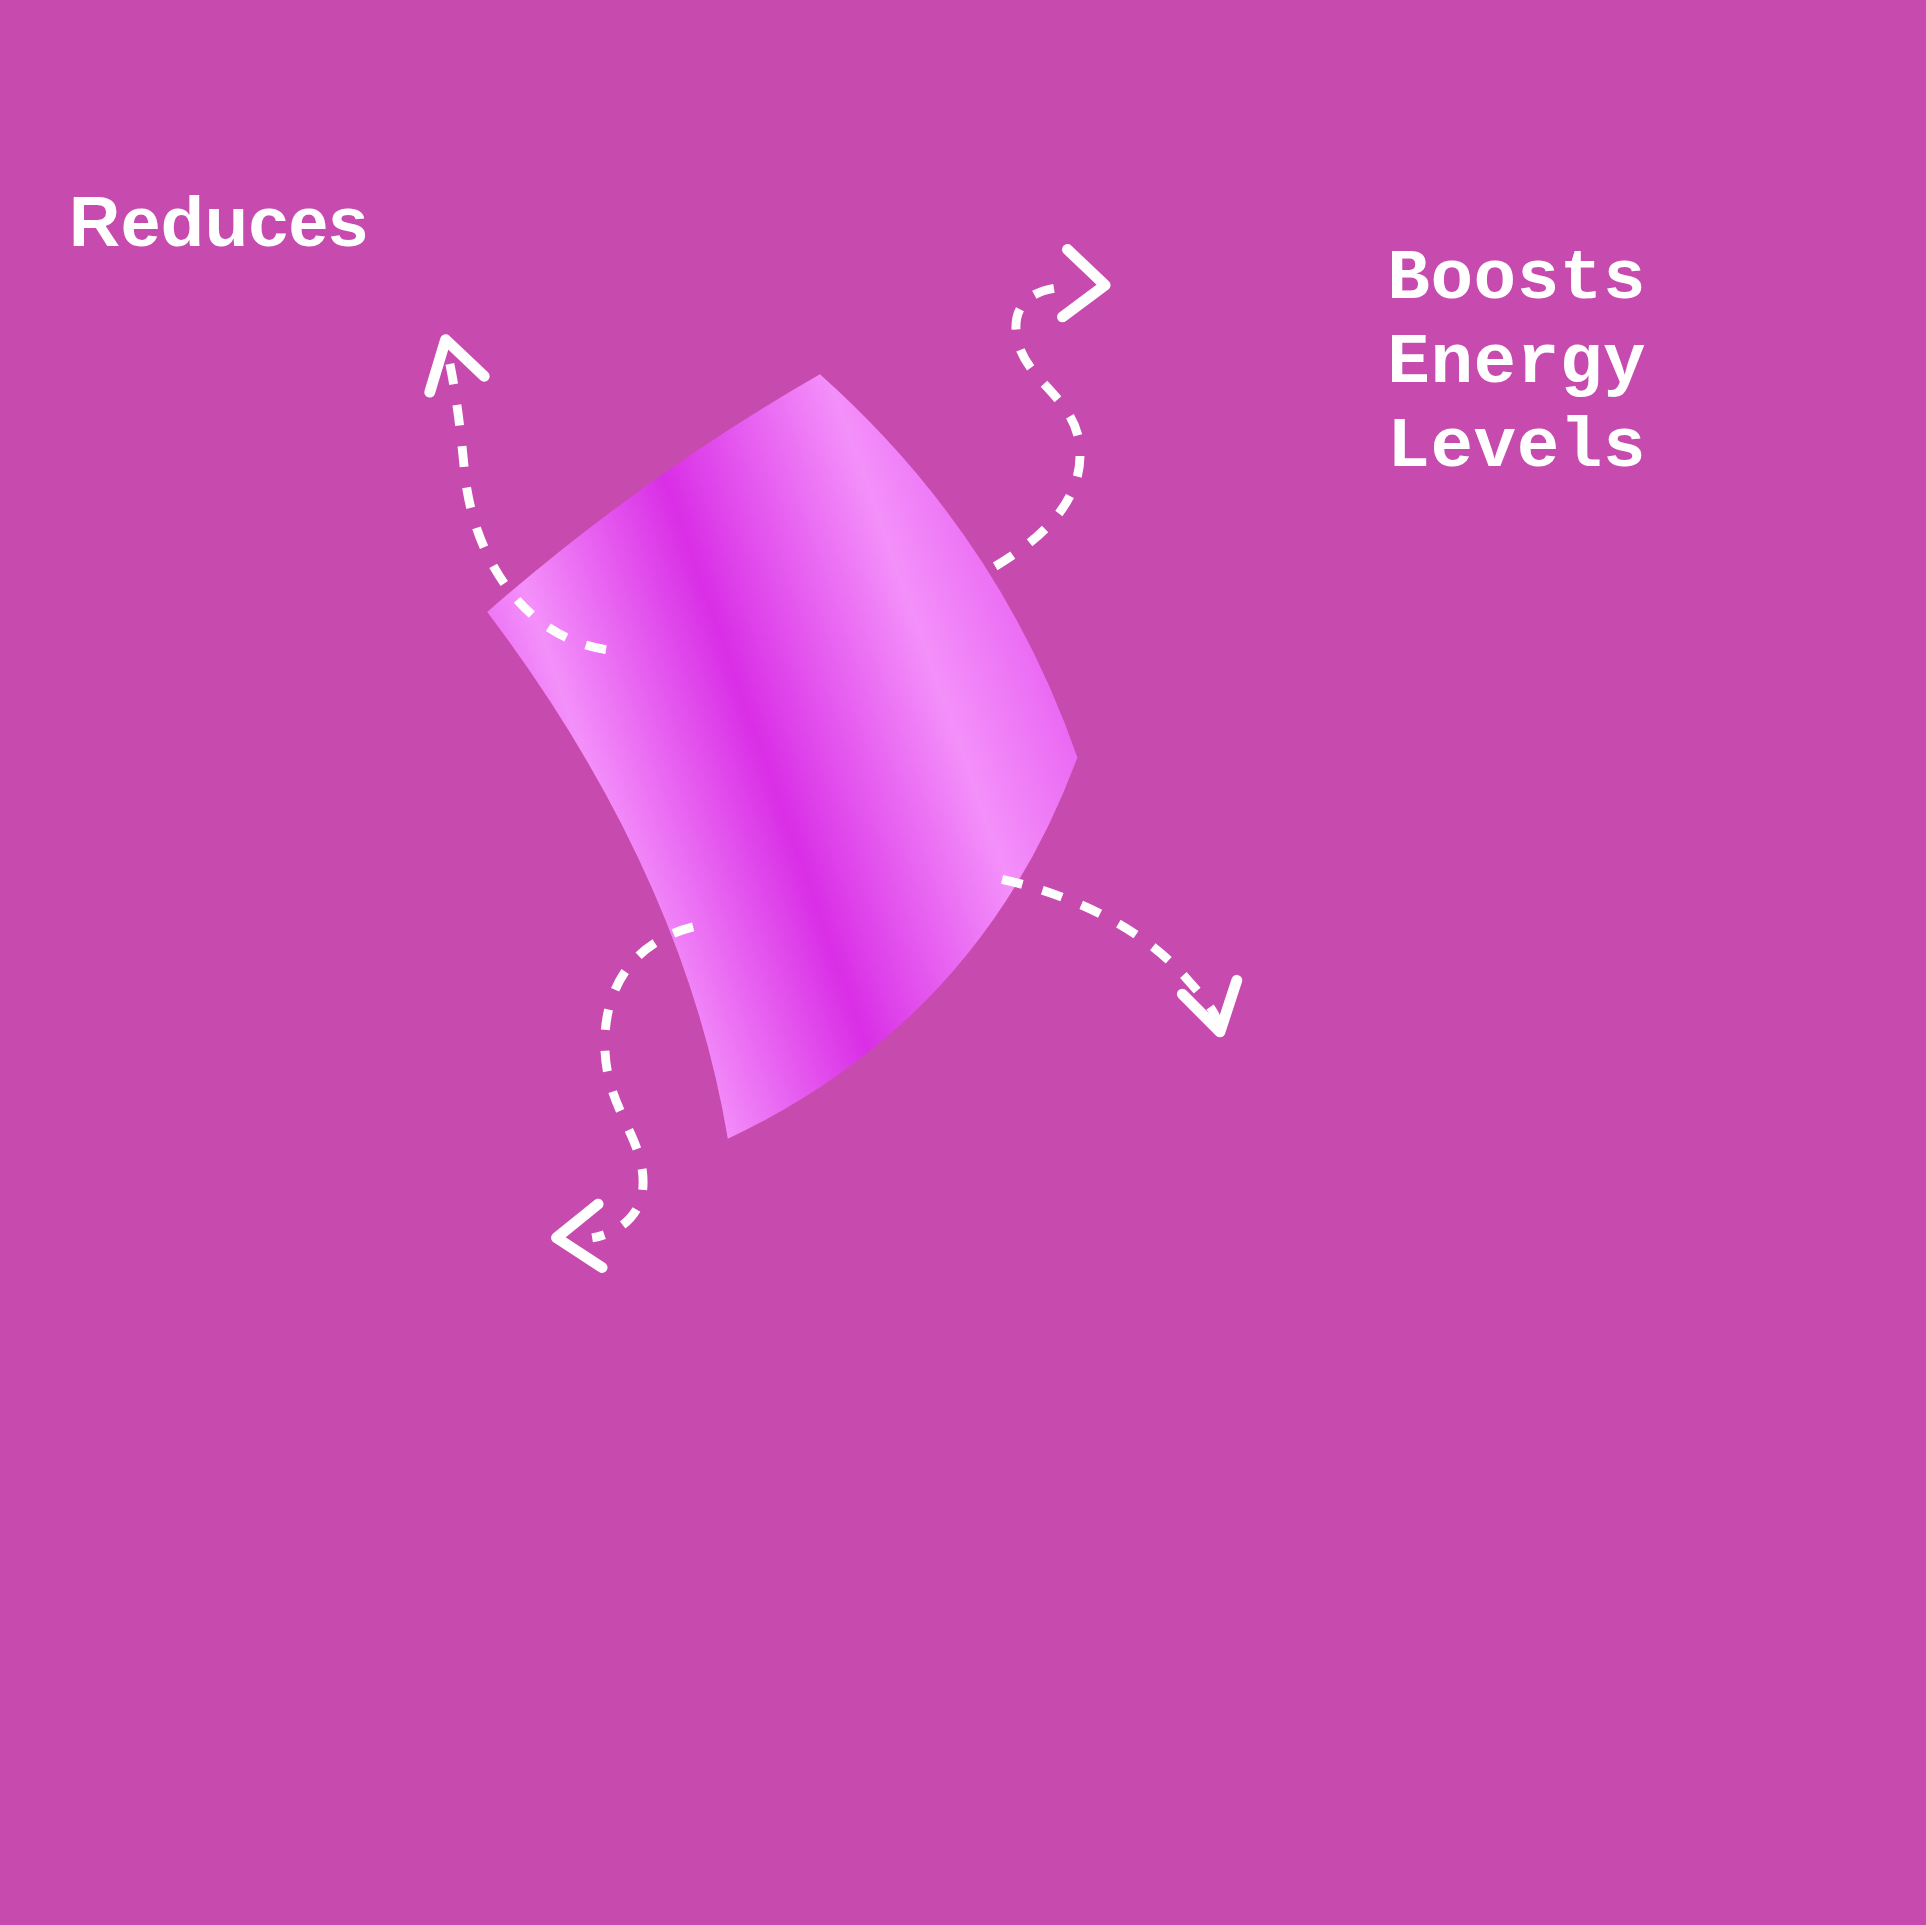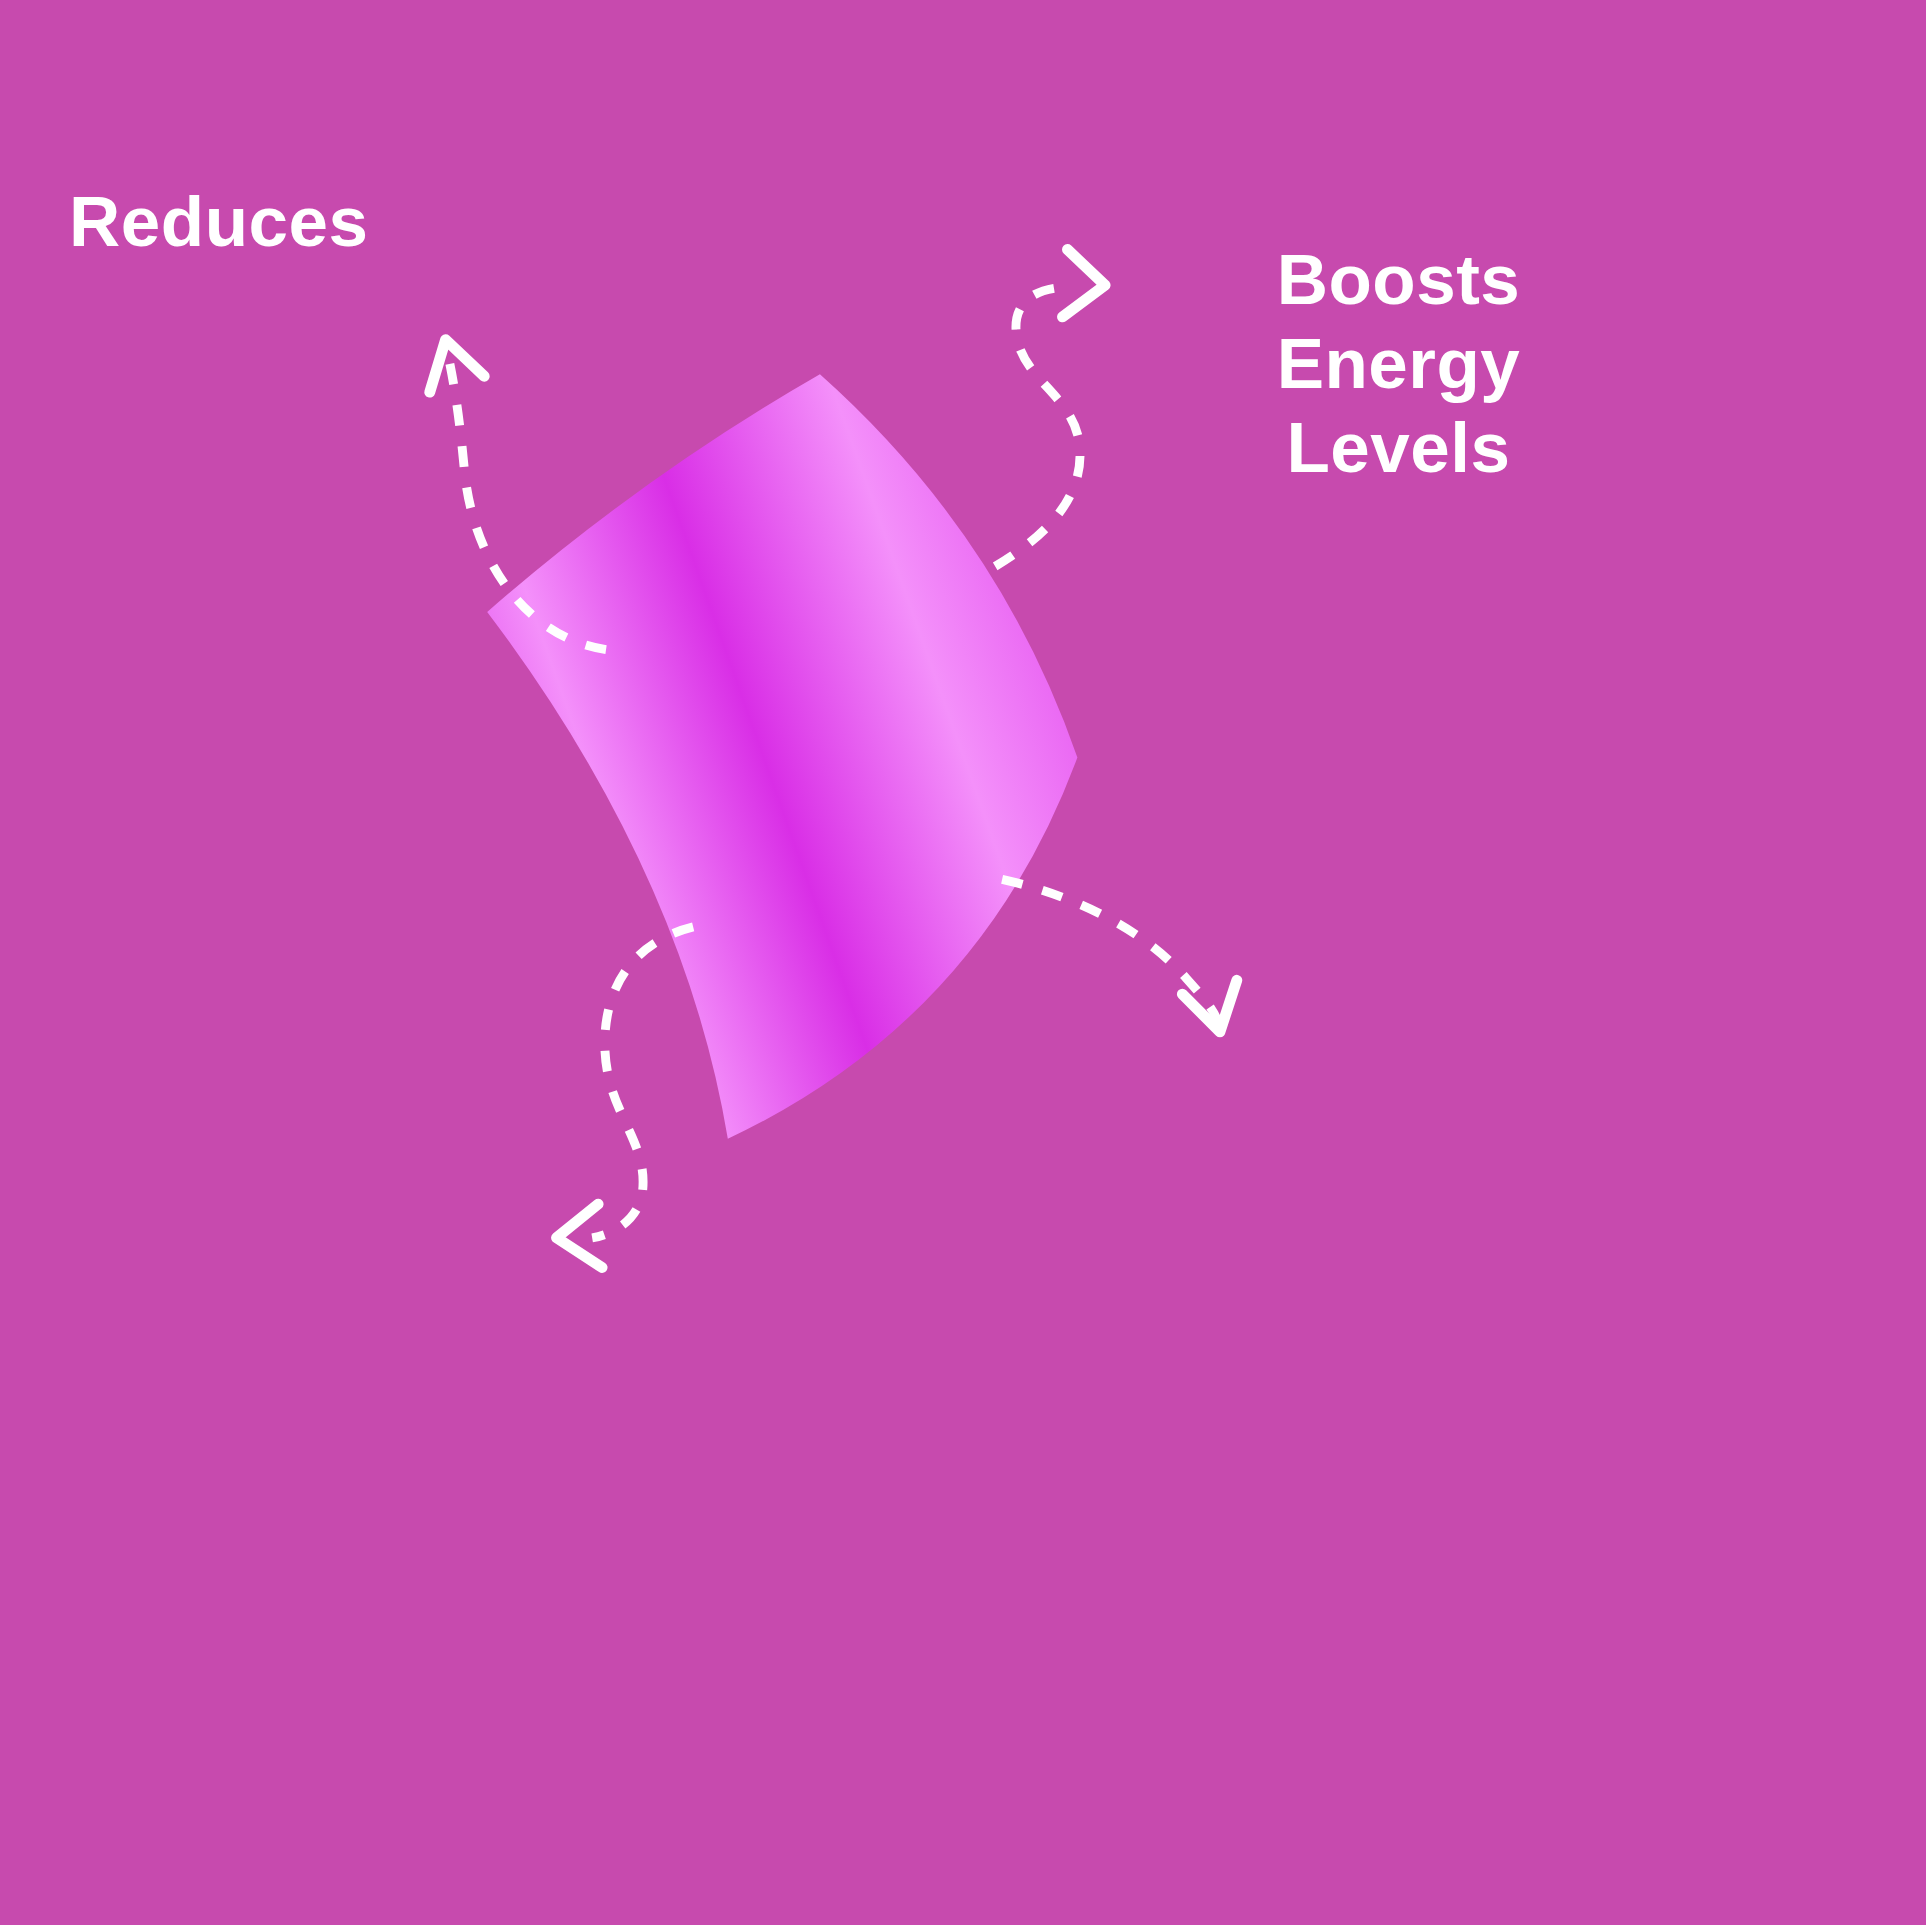--- a/index.html
+++ b/index.html
@@ -19,21 +19,21 @@
   .label {
     position: absolute;
     color: #ffffff;
     font-weight: 700;
     font-size: 71px;
     line-height: 1.18;
     letter-spacing: 0.5px;
   }
   .label span { display: block; }
   .align-center { }
-  .align-left { text-align: center; }
+  .align-left { text-align: right; font-family: Liberation Mono, monospace; }
   #label-reduces-nausea   { left: 69px;   top: 180px;  width: 396px; }
   #label-boosts-energy    { left: 1151px; top: 238px;  width: 495px; }
   #label-supports-liver   { left: 1028px; top: 1047px; width: 614px; }
   #label-rehydrates-body  { left: 61px;   top: 1186px; width: 495px; }
   .dashed-arrow {
     fill: none;
     stroke-width: 9;
     stroke-dasharray: 21 21;
     stroke-linecap: butt;
   }

